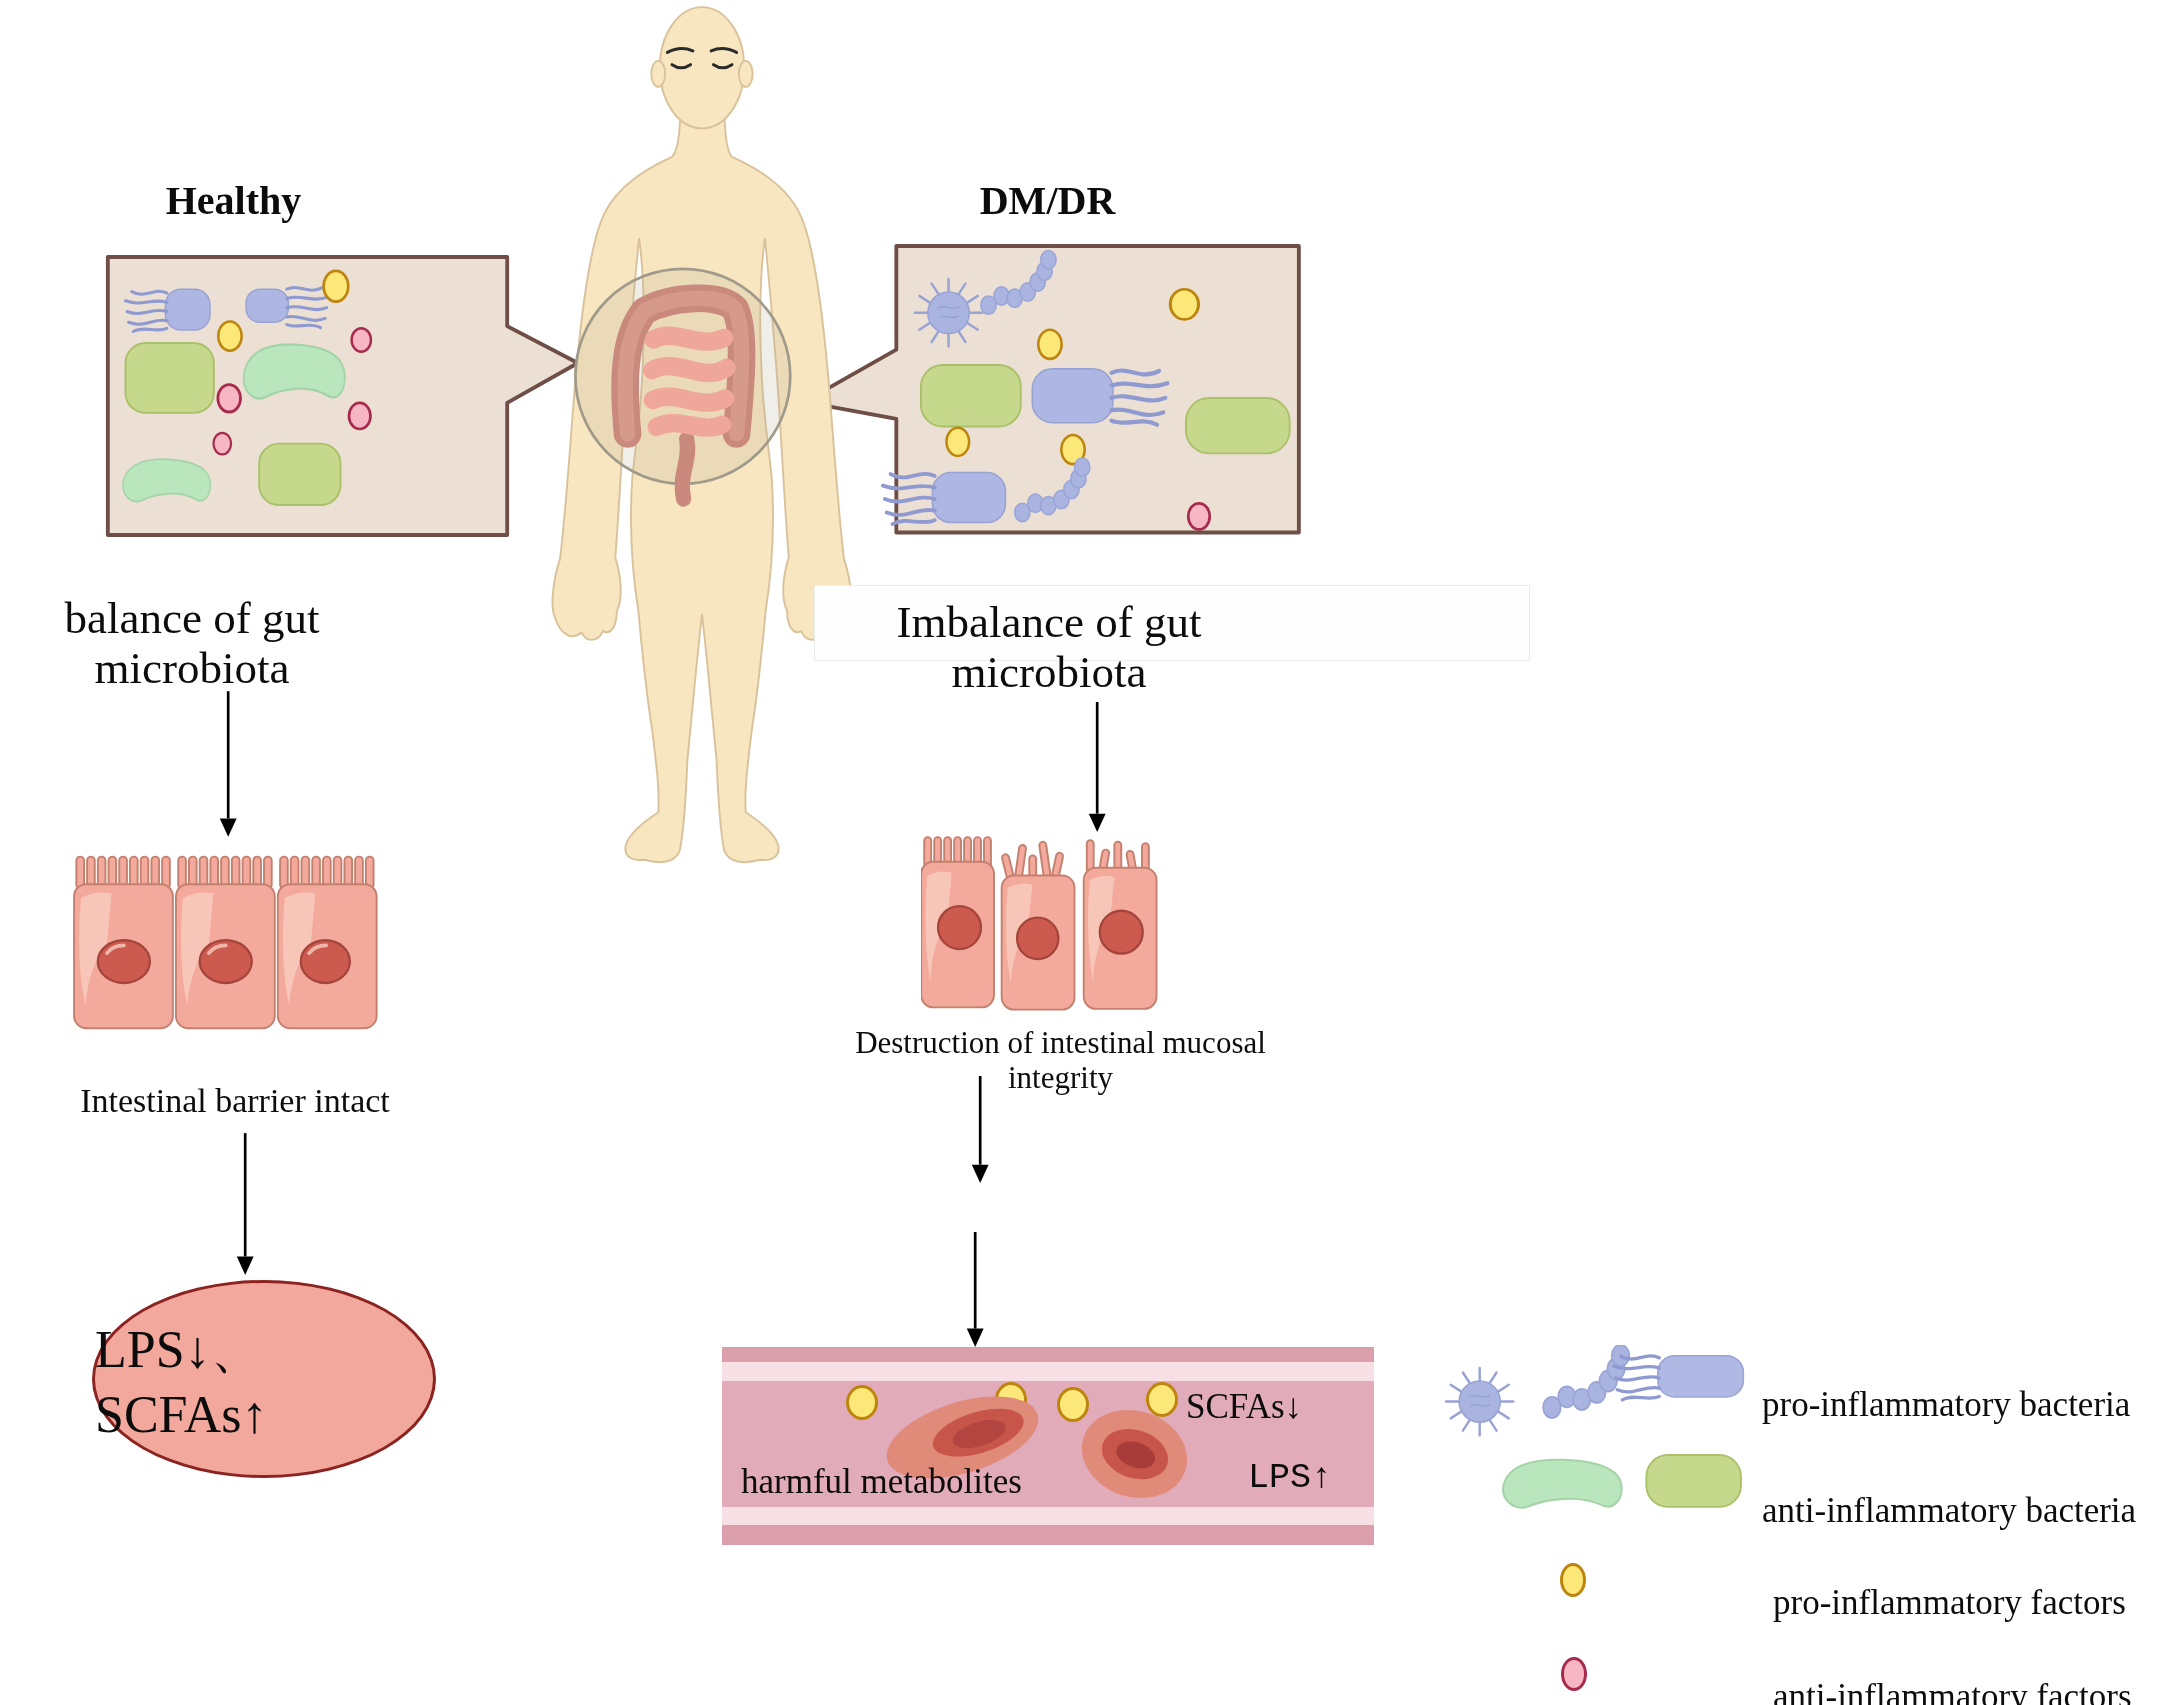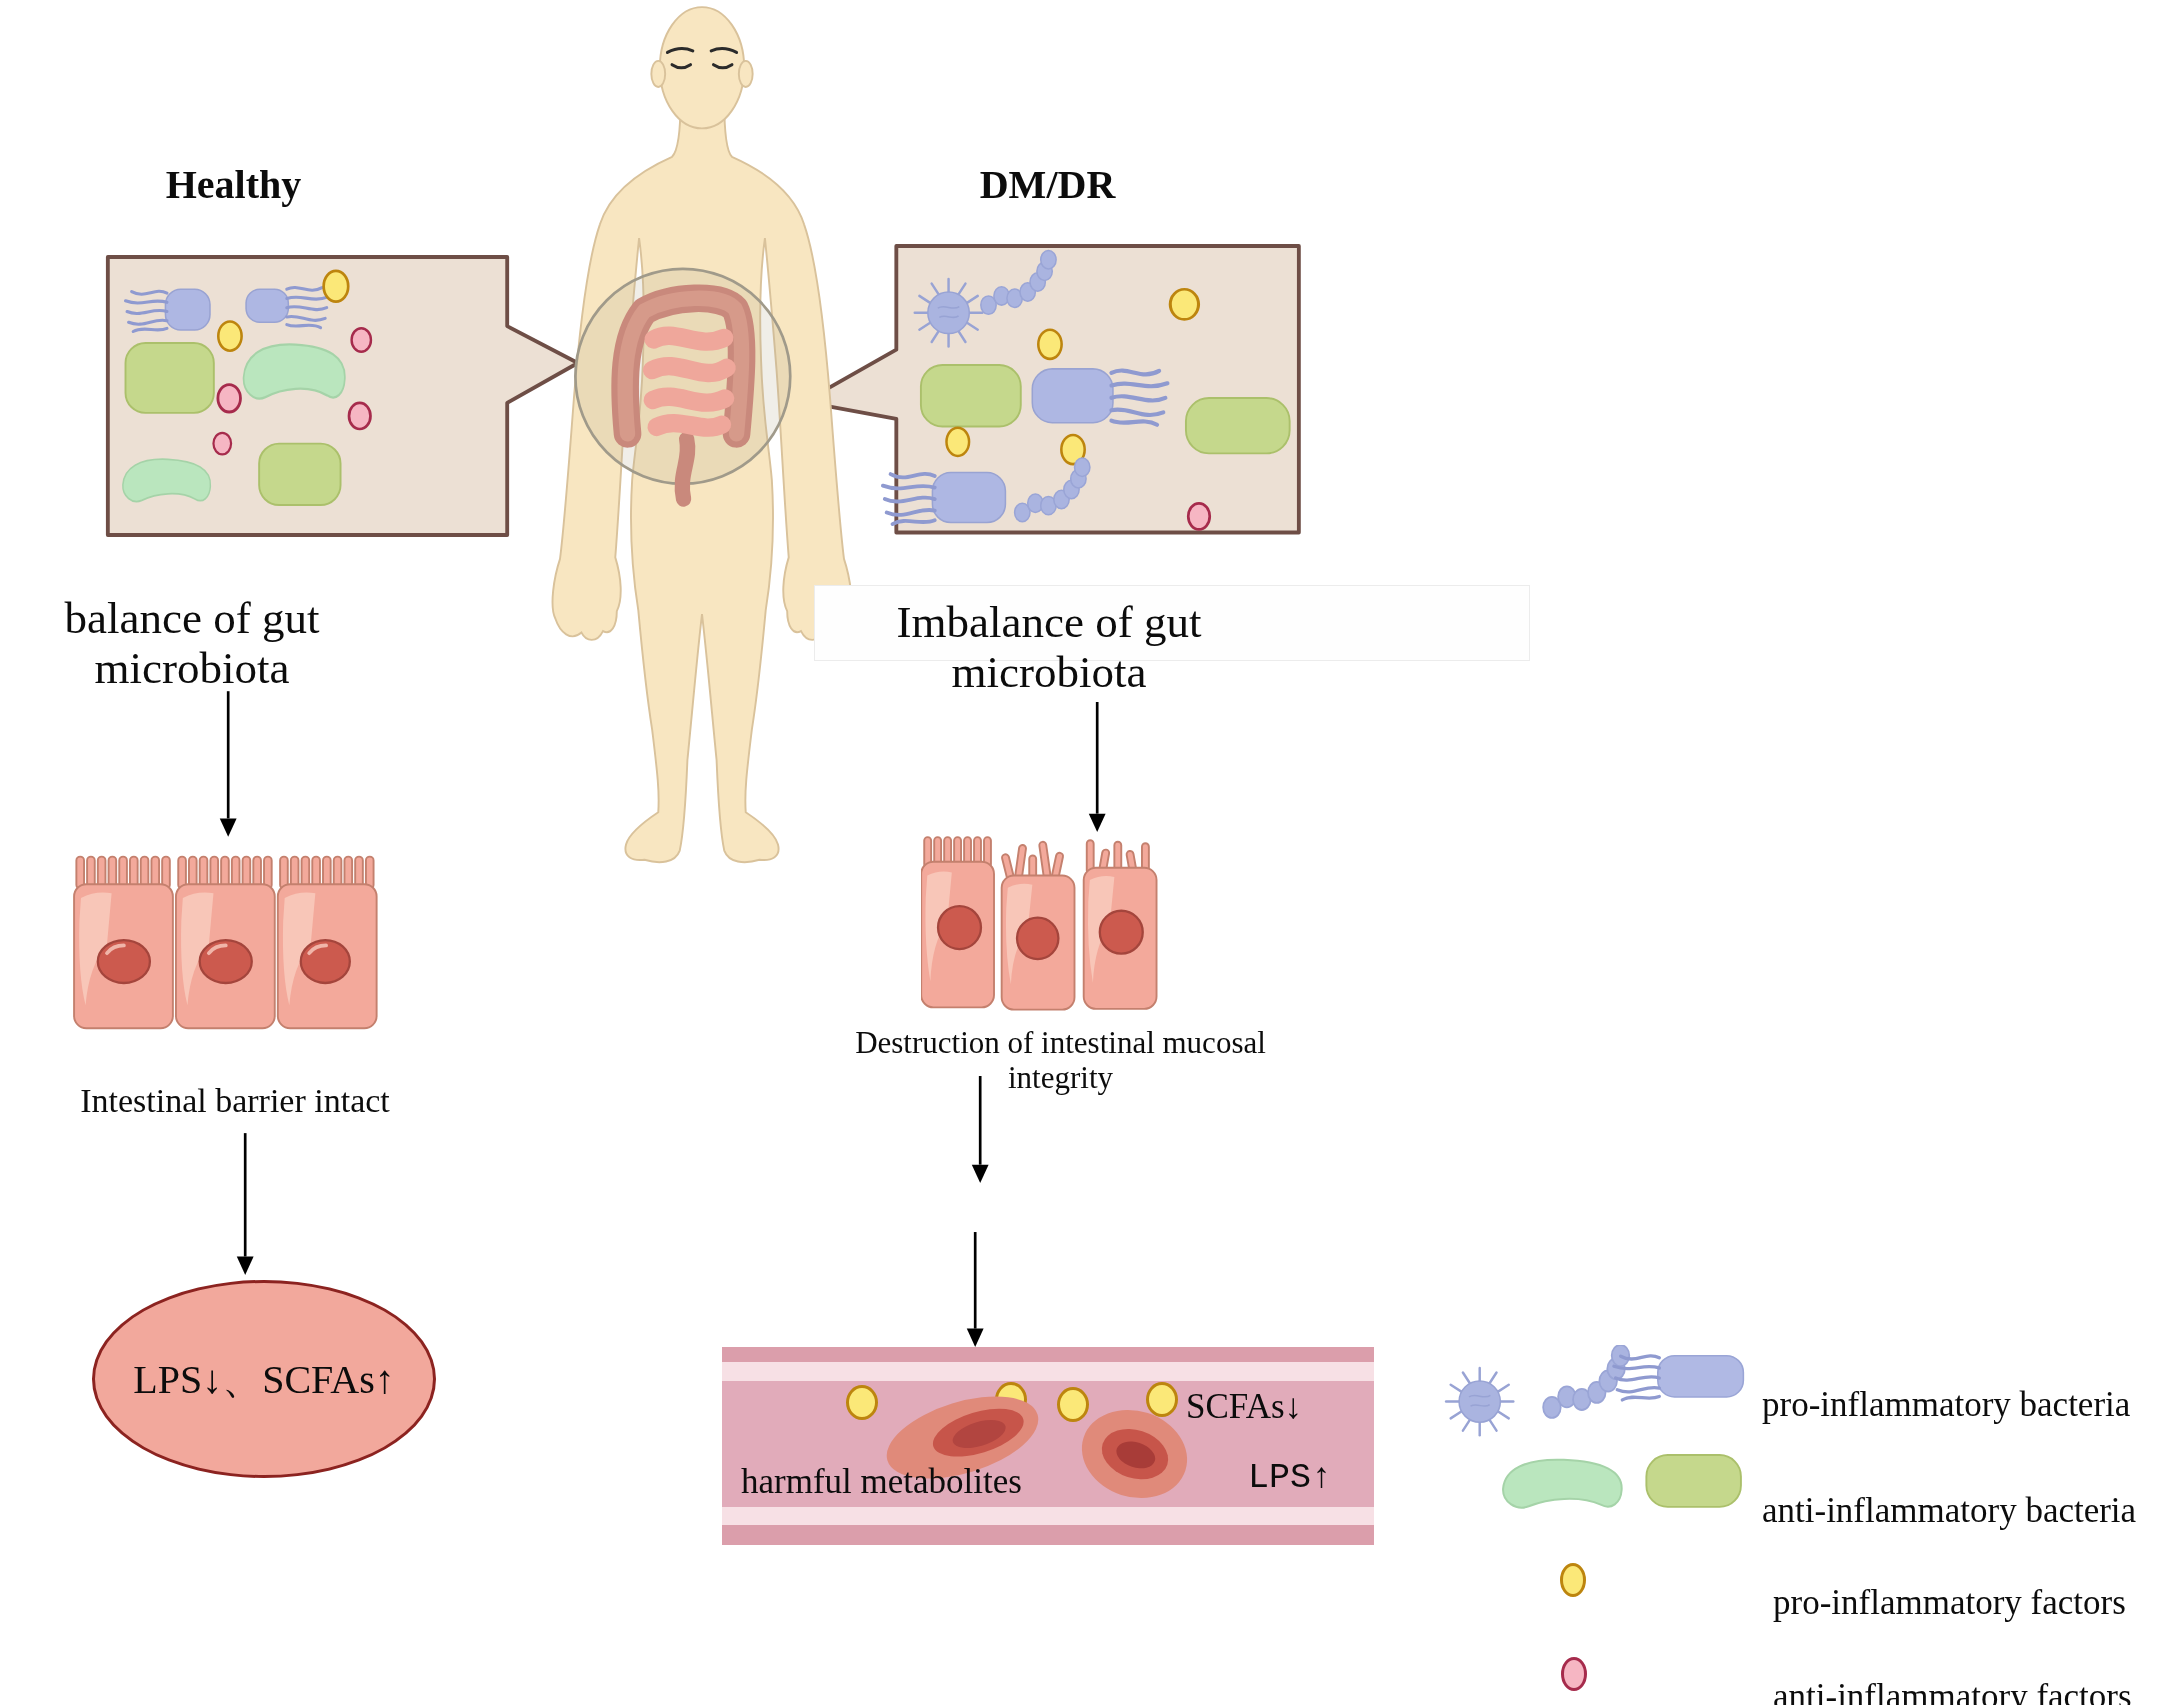--- a/index.html
+++ b/index.html
@@ -2,31 +2,31 @@
 <html style="font-size:12.3px"><head>
 <meta charset="utf-8">
 <style>
   html,body{margin:0;padding:0;background:#fff;}
   #stage{position:relative;width:2172px;height:1706px;background:#ffffff;overflow:hidden;
          font-family:"Liberation Serif","DejaVu Serif",serif;color:#0c0c0c;}
   .abs{position:absolute;}
   .t{position:absolute;line-height:1.12;color:#0c0c0c;
      font-family:"Liberation Serif","DejaVu Serif","DejaVu Sans",serif;}
   .tc{text-align:center;}
-  .h-label{font-size:40px;font-weight:bold;}
+  .h-label{font-size:40px;font-weight:bold;margin-top:16px;}
   .flow-head{font-size:45px;font-weight:normal;}
   .flow-txt{font-size:34px;margin-top:13px;}
   .flow-txt-sm{font-size:31px;}
   .vessel-txt{font-size:35px;}
   .legend-txt{font-size:35px;margin-top:17px;}
   #imbalance-bg{position:absolute;left:814px;top:585px;width:714px;height:74px;
      background:#fefefe;border:1.5px solid #ececec;}
   #outcome-ellipse{position:absolute;left:92px;top:1280px;width:338px;height:192px;
      background:#f2a89c;border:3.1px solid #8c2320;border-radius:50%;
-     display:flex;align-items:center;justify-content:center;font-size:40px;}
+     display:flex;align-items:center;justify-content:center;font-size:52px;}
   
   #vessel{position:absolute;left:722px;top:1347px;width:652px;height:198px;
      background:linear-gradient(to bottom,
        #db9eab 0px,#db9eab 15.4px,
        #f7e0e5 15.4px,#f7e0e5 34px,
        #e1abba 34px,#e1abba 160px,
        #f7e0e5 160px,#f7e0e5 178px,
        #db9eab 178px,#db9eab 198px);}
   .yfac-d{position:absolute;width:32px;height:35px;border-radius:50%;
      background:#fbe878;border:3.1px solid #bd850e;box-sizing:border-box;}

